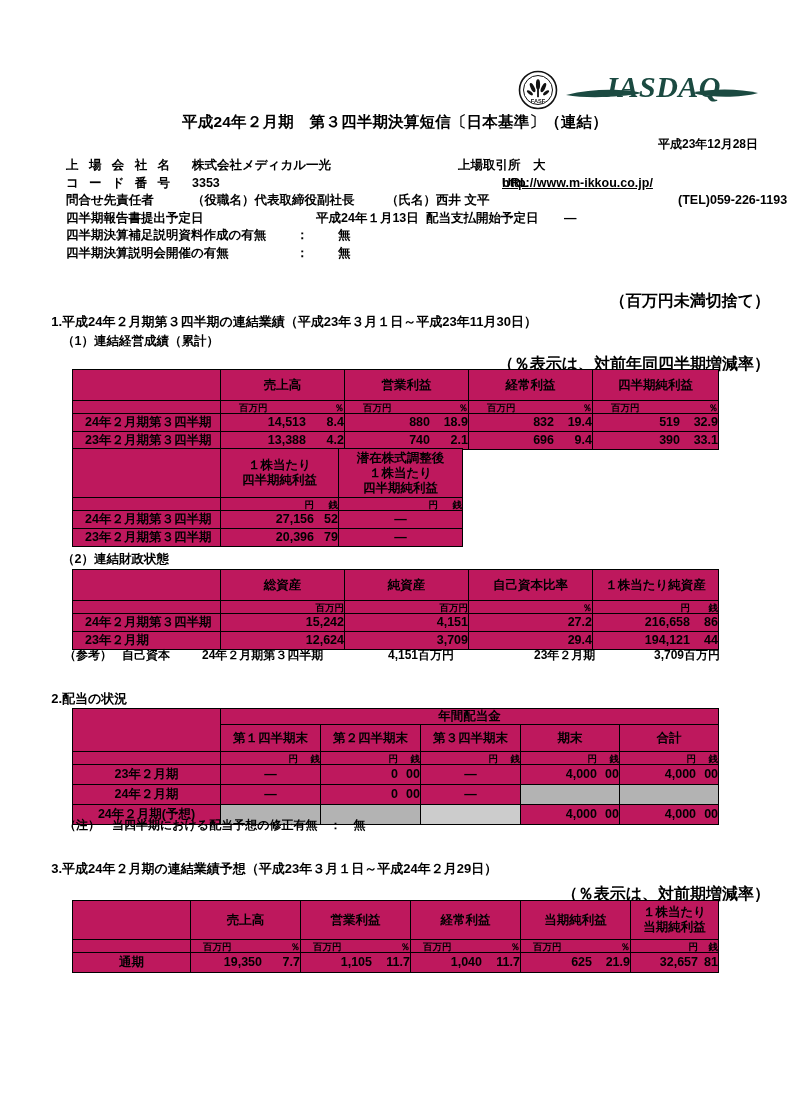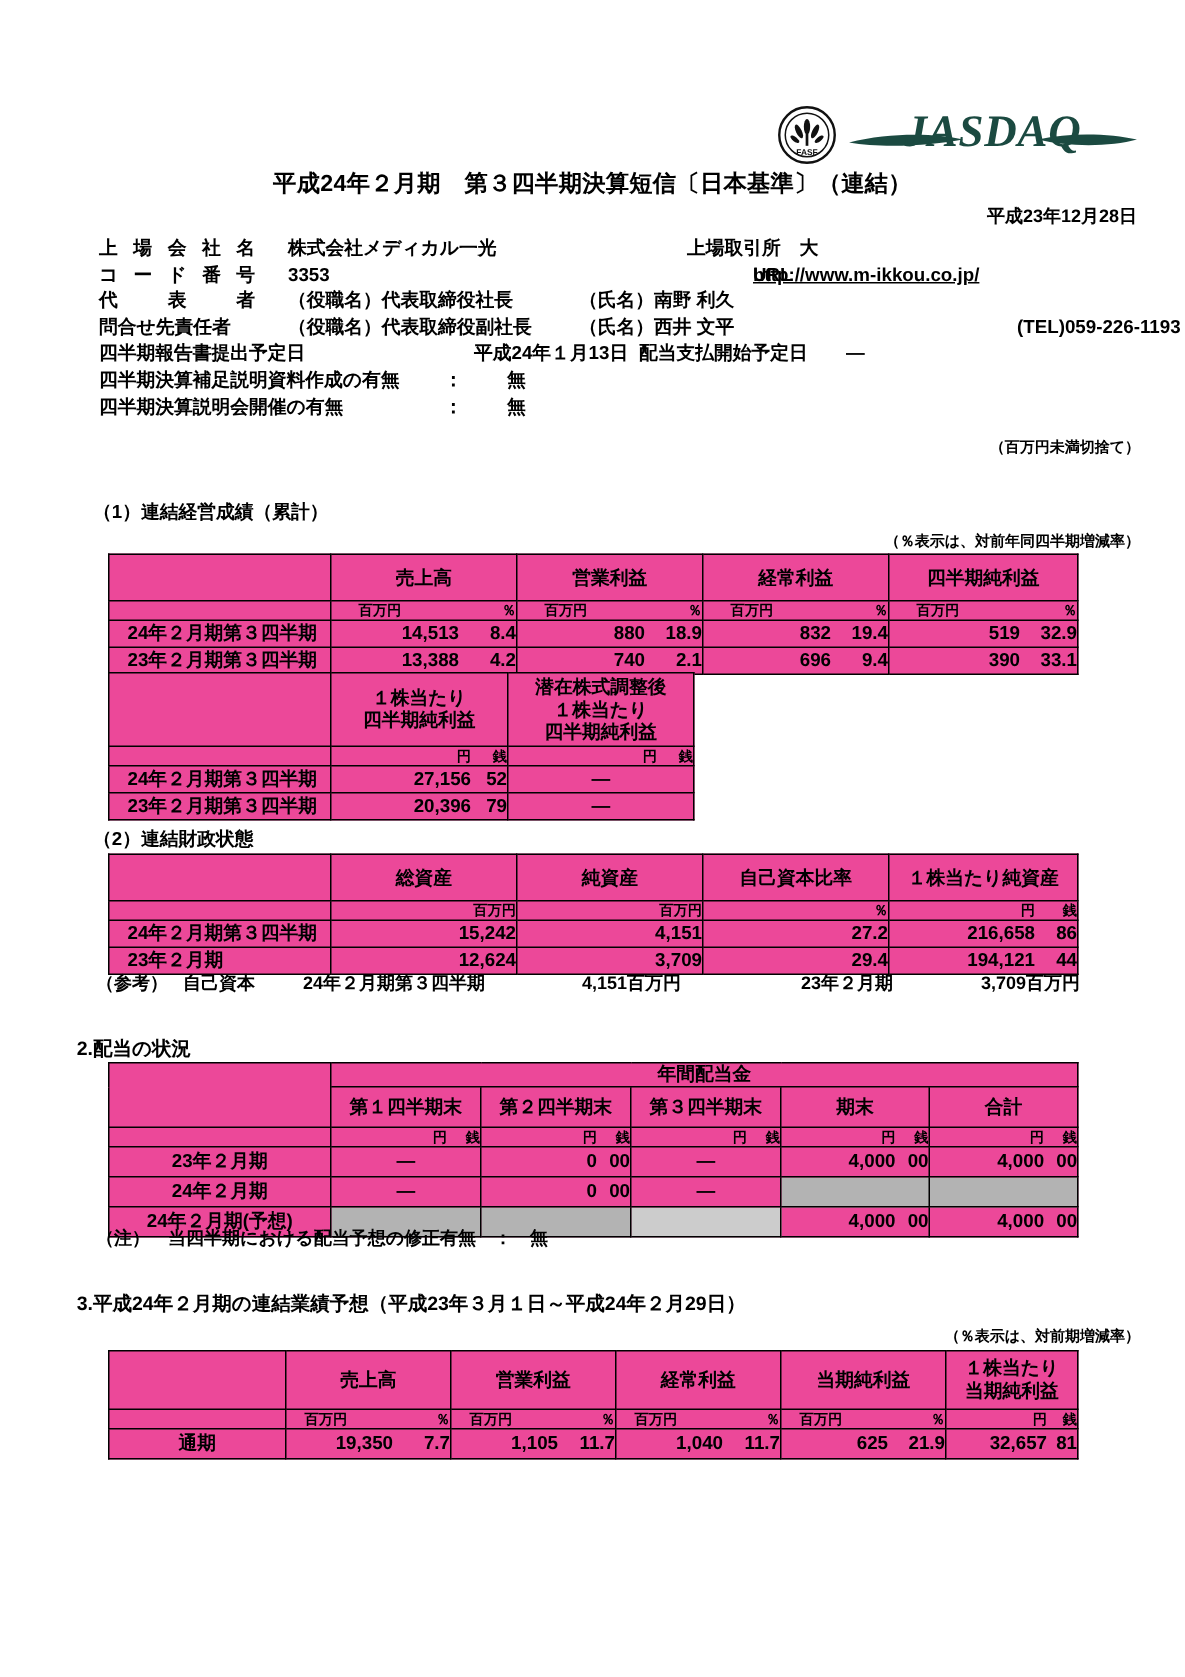--- a/index.html
+++ b/index.html
@@ -88,22 +88,22 @@
   .c-sub   { position: absolute; left: 126px; }
   .c-date2 { position: absolute; left: 250px; }
   .c-pay   { position: absolute; left: 360px; }
   .c-dash  { position: absolute; left: 498px; }
   .c-colon { position: absolute; left: 230px; }
   .c-ans   { position: absolute; left: 272px; }
 
   
   .note-right {
     position: absolute;
-    right: 30px;
-    font-size: 10px;
+    right: 20px;
+    font-size: 16px;
     font-weight: bold;
     white-space: nowrap;
   }
   .sec-head {
     position: absolute;
     left: 36px;
     font-size: 13px;
     font-weight: bold;
     white-space: nowrap;
   }
@@ -134,21 +134,21 @@
   .ref-line span.p3 { display:inline-block; width: 186px; }
   .ref-line span.p4 { display:inline-block; width: 146px; }
   .ref-line span.p5 { display:inline-block; width: 120px; }
 
   
   table.fin {
     position: absolute;
     border-collapse: collapse;
     font-size: 12px;
     font-weight: bold;
-    background: #ec4899;
+    background: #be185d;
     table-layout: fixed;
   }
   table.fin td, table.fin th {
     border: 1px solid #000;
     padding: 0;
     vertical-align: middle;
     font-weight: bold;
   }
   .hcell {
     text-align: center;
@@ -226,25 +226,20 @@
       <span class="c-mid">上場取引所　大</span>
     </div>
 
     <div class="hdr-row">
       <span class="lbl-spread">コード番号</span>
       <span class="c-name">3353</span>
       <span class="c-url-lbl">URL</span>
       <span class="c-url">http://www.m-ikkou.co.jp/</span>
     </div>
 
-    <div class="hdr-row">
-      <span class="lbl-spread">代表者</span>
-      <span class="c-sub">（役職名）代表取締役社長</span>
-      <span class="c-mid2">（氏名）南野 利久</span>
-    </div>
 
     <div class="hdr-row">
       <span class="lbl-plain">問合せ先責任者</span>
       <span class="c-sub">（役職名）代表取締役副社長</span>
       <span class="c-mid2">（氏名）西井 文平</span>
       <span class="c-tel">(TEL)059-226-1193</span>
     </div>
 
     <div class="hdr-row">
       <span class="lbl-plain">四半期報告書提出予定日</span>
@@ -261,20 +256,23 @@
 
     <div class="hdr-row">
       <span class="lbl-plain">四半期決算説明会開催の有無</span>
       <span class="c-colon">：</span>
       <span class="c-ans">無</span>
     </div>
   </div>
 
   <div class="note-right" style="top:291px;">（百万円未満切捨て）</div>
 
+  <div class="sec-head" style="top:313px;">
+    <span class="num">1.</span><span>平成24年２月期第３四半期の連結業績（平成23年３月１日～平成23年11月30日）</span>
+  </div>
   <div class="sub-head" style="top:333px;">（1）連結経営成績（累計）</div>
   <div class="note-right" style="top:354px;">（％表示は、対前年同四半期増減率）</div>
 
   <table class="fin" style="top:369px; left:72px; width:646px;">
     <colgroup>
       <col style="width:148px">
         <col style="width:124px">
         <col style="width:124px">
         <col style="width:124px">
         <col style="width:126px">

